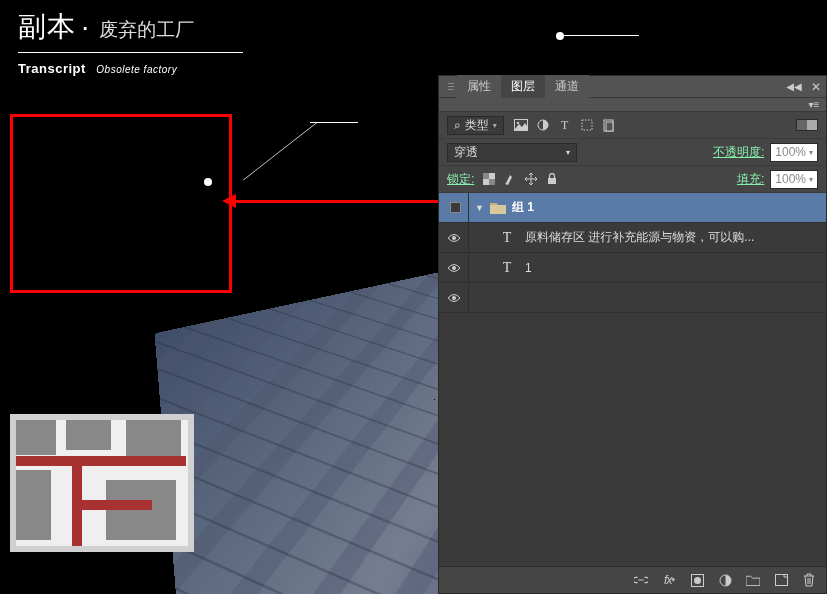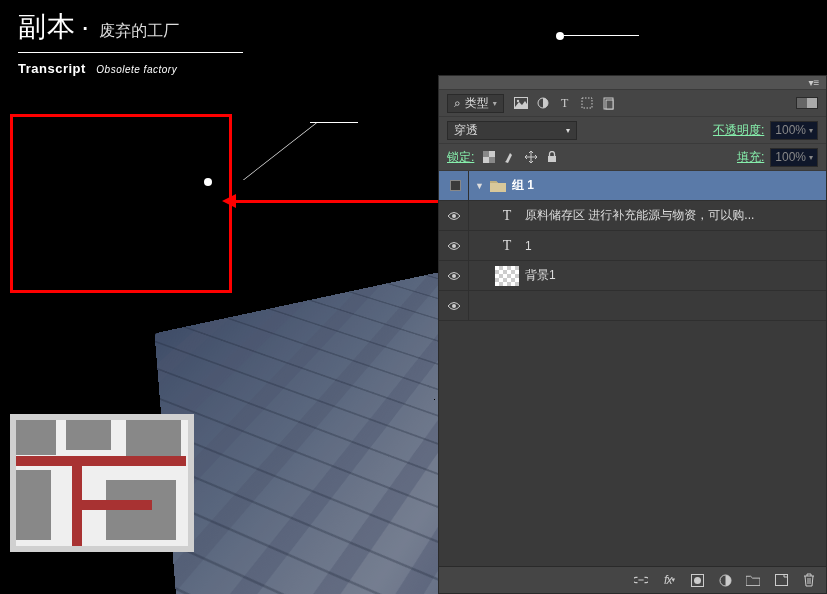--- a/index.html
+++ b/index.html
@@ -6,21 +6,21 @@
   body {
     width: 827px; height: 594px;
     background: #000;
     font-family: "Microsoft YaHei", sans-serif;
     position: relative; overflow: hidden;
     color: #ddd;
   }
   
   .title-block { position: absolute; top: 8px; left: 18px; }
   .title-main { font-size: 28px; font-weight: 300; color: #fff; letter-spacing: 1px; }
-  .title-sub-top { font-size: 16px; font-weight: 300; color: #ddd; margin-left: 4px; }
+  .title-sub-top { font-size: 19px; font-weight: 300; color: #ddd; margin-left: 4px; }
   .title-divider { width: 225px; height: 1px; background: #fff; margin: 6px 0; }
   .title-en { font-size: 13px; font-weight: 700; color: #fff; letter-spacing: 0.5px; }
   .title-en-sub { font-size: 10px; font-weight: 400; font-style: italic; margin-left: 6px; }
 
   
   .redbox {
     position: absolute; top: 114px; left: 10px;
     width: 222px; height: 179px;
     border: 3px solid #ff0000;
   }
@@ -112,21 +112,21 @@
   .row-icons { display:flex; gap:8px; align-items:center; margin-left:4px;}
   .ficon { width:14px; height:14px; display:inline-flex; align-items:center; justify-content:center; color:#ccc;}
 
   .dropdown {
     display:flex; align-items:center; justify-content:space-between;
     background:#3a3a3a; border:1px solid #2a2a2a;
     height:19px; padding:0 6px; min-width:100px; color:#ddd;
   }
   .label { color:#86efac;text-decoration:underline; }
   .small-input {
-    display:flex; align-items:center; background:#0f172a; border:1px solid #2a2a2a;
+    display:flex; align-items:center; background:#ffffff; border:1px solid #2a2a2a;
     height:19px; padding:0 4px; color:#888; min-width:44px; justify-content:flex-end;
   }
   .lock-icons { display:flex; gap:7px; align-items:center; margin-left:2px;}
 
   
   .layers { flex:1; background:#3a3a3a; overflow:hidden; }
   .layer-row {
     display:flex; align-items:center; height:30px;
     border-bottom:1px solid #2f2f2f;
   }
@@ -193,20 +193,34 @@
 <div class="minimap">
   <div class="minimap-inner">
     <div class="minimap-road" style="top:36px;left:0;width:170px;height:10px;"></div>
     <div class="minimap-road" style="top:36px;left:56px;width:10px;height:90px;"></div>
     <div class="minimap-road" style="top:80px;left:56px;width:80px;height:10px;"></div>
   </div>
 </div>
 
 <div class="panel">
 
+  <div class="panel-titlebar">
+    <div class="panel-drag">
+        <span></span>
+        <span></span>
+        <span></span>
+      </div>
+    <div class="panel-tabs">
+      <div class="panel-tab">属性</div>
+      <div class="panel-tab active">图层</div>
+      <div class="panel-tab">通道</div>
+    </div>
+    <div class="panel-menu">◀◀</div>
+    <div class="panel-close">✕</div>
+  </div>
   <div class="panel-titlebar" style="height:14px;justify-content:flex-end;">
     <div class="panel-menu">▾≡</div>
   </div>
 
   <div class="panel-row">
     <div class="filter-select">
       <span>⌕</span>
       <span>类型</span>
       <span class="chev">▾</span>
     </div>
@@ -328,40 +342,28 @@
             <path d="M1 5 Q7 -2 13 5 Q7 12 1 5 Z" fill="none" stroke="#ccc"></path>
             <circle cx="7" cy="5" r="2" fill="#ccc"></circle>
           </svg>
       </div>
       <div class="layer-content indent1">
         <span class="t-icon">T</span>
         <span class="layer-name">1</span>
       </div>
     </div>
 
+
     <div class="layer-row">
       <div class="eye-col">
         <svg class="eye" viewBox="0 0 14 10">
             <path d="M1 5 Q7 -2 13 5 Q7 12 1 5 Z" fill="none" stroke="#ccc"></path>
             <circle cx="7" cy="5" r="2" fill="#ccc"></circle>
           </svg>
       </div>
-      <div class="layer-content indent1">
-        <div class="thumb checker"></div>
-        <span class="layer-name">背景1</span>
-      </div>
-    </div>
-
-    <div class="layer-row">
-      <div class="eye-col">
-        <svg class="eye" viewBox="0 0 14 10">
-            <path d="M1 5 Q7 -2 13 5 Q7 12 1 5 Z" fill="none" stroke="#ccc"></path>
-            <circle cx="7" cy="5" r="2" fill="#ccc"></circle>
-          </svg>
-      </div>
     </div>
 
   </div>
 
   <div class="panel-footer">
     <span class="footer-icon">
         <svg width="16" height="10" viewBox="0 0 16 10">
           <path d="M4 2 H2 A3 3 0 0 0 2 8 H4 M12 2 H14 A3 3 0 0 1 14 8 H12 M5 5 H11" stroke="#ccc" fill="none" stroke-width="1.3"></path>
         </svg>
       </span>

